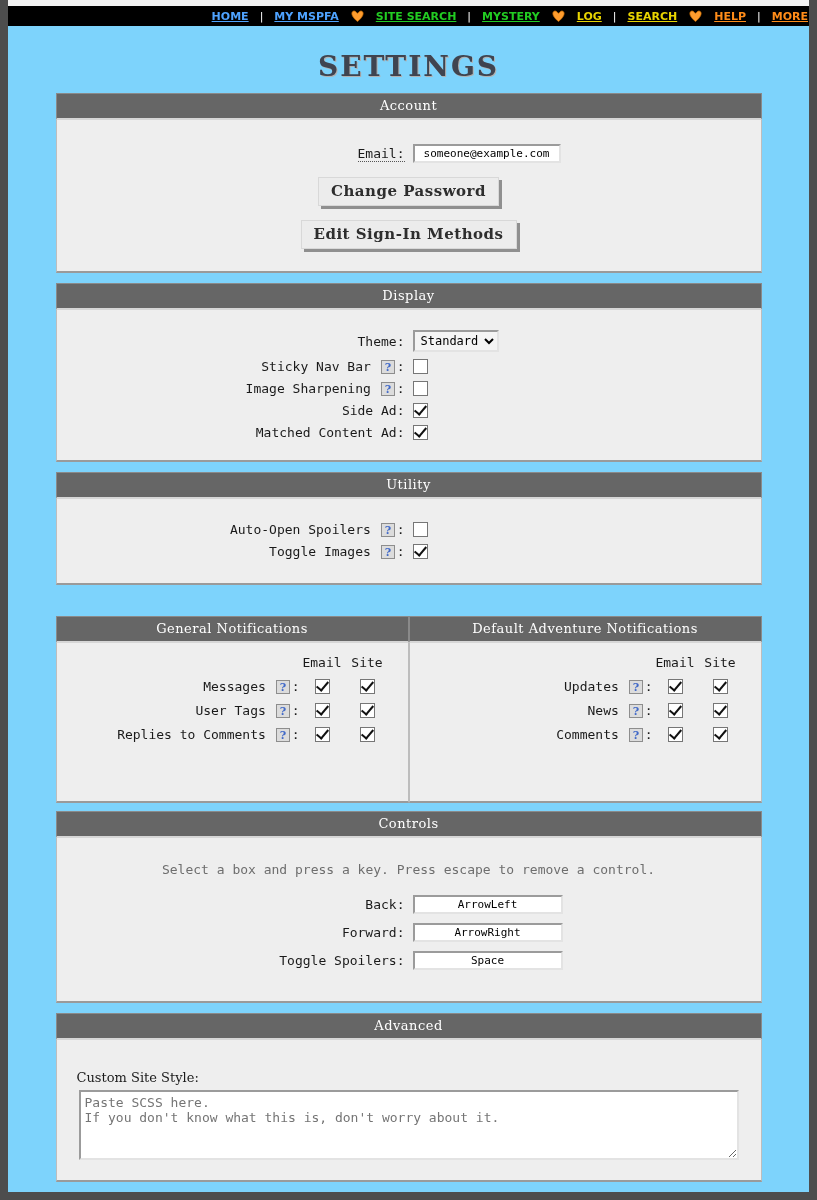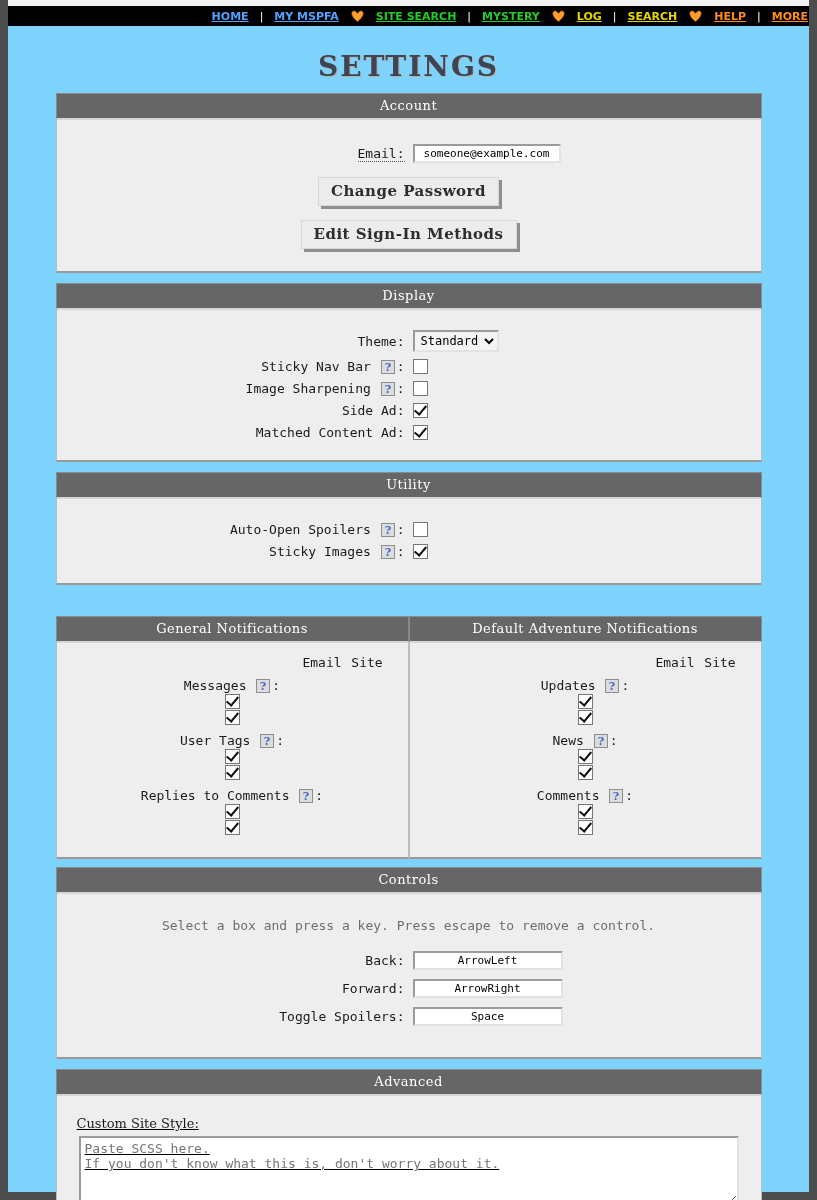--- a/index.html
+++ b/index.html
@@ -190,21 +190,21 @@
   .notif-col .sec-head { border-bottom: 2px solid #d6d6d6; }
   .notif-col:first-child .sec-head { border-right: 1px solid #8a8a8a; }
   .notif-col:first-child .sec-body { border-right: 1px solid #bdbdbd; }
   .notif-col .sec-body { min-height: 132px; padding-top: 12px; }
   .notif-head-row {
     display: flex; justify-content: flex-end;
     font-size: 13px; margin-bottom: 6px; color: #1a1a1a;
   }
   .notif-row {
     display: flex; justify-content: flex-end; align-items: center;
-    font-size: 13px; margin: 8px 0; color: #1a1a1a; flex-direction: column;
+    font-size: 13px; margin: 8px 0; color: #1a1a1a;
   }
   .nlbl { text-align: right; white-space: nowrap; }
   .ncell { width: 45px; text-align: center; }
   .ncell-h { width: 45px; text-align: center; }
   .npad { width: 18px; }
 
   .ctrl-note {
     text-align: center;
     color: #6e6e6e;
     font-size: 13px;
@@ -360,21 +360,21 @@
               <svg width="14" height="14" viewBox="0 0 14 14">
                   <rect x="0.5" y="0.5" width="13" height="13" fill="#dcdcdc" stroke="#8d8d8d"></rect>
                   <text x="7" y="11" font-size="11" font-family="DejaVu Serif, serif" font-weight="bold" fill="#4169c8" text-anchor="middle">?</text>
                 </svg>
             </span>:</span>
           <span class="ctl-col">
             <span class="chk"></span>
           </span>
         </div>
         <div class="row">
-          <span class="lbl-col"><span>Sticky Images</span>
+          <span class="lbl-col"><span>Toggle Images</span>
             <span class="help">
               <svg width="14" height="14" viewBox="0 0 14 14">
                   <rect x="0.5" y="0.5" width="13" height="13" fill="#dcdcdc" stroke="#8d8d8d"></rect>
                   <text x="7" y="11" font-size="11" font-family="DejaVu Serif, serif" font-weight="bold" fill="#4169c8" text-anchor="middle">?</text>
                 </svg>
             </span>:</span>
           <span class="ctl-col">
             <span class="chk on"></span>
           </span>
         </div>
@@ -503,21 +503,21 @@
             <input type="text" class="ctrl-input" value="Space" style="">
           </span>
         </div>
       </div>
     </div>
 
     <div class="spacer" style="height:10px"></div>
 
     <div class="section">
       <div class="sec-head">Advanced</div>
-      <div class="sec-body" style="padding:16px 0 20px 0;text-decoration:underline;">
+      <div class="sec-body" style="padding:26px 0 20px 0;">
         <div class="adv-label">Custom Site Style:</div>
         <textarea class="scss" placeholder="Paste SCSS here.
 If you don't know what this is, don't worry about it." style=""></textarea>
       </div>
     </div>
 
     <div class="bottom-area">
       <div class="btn-row">
         <button class="btn btn-save">Save</button>
         <button class="btn btn-disabled">Reset</button>

